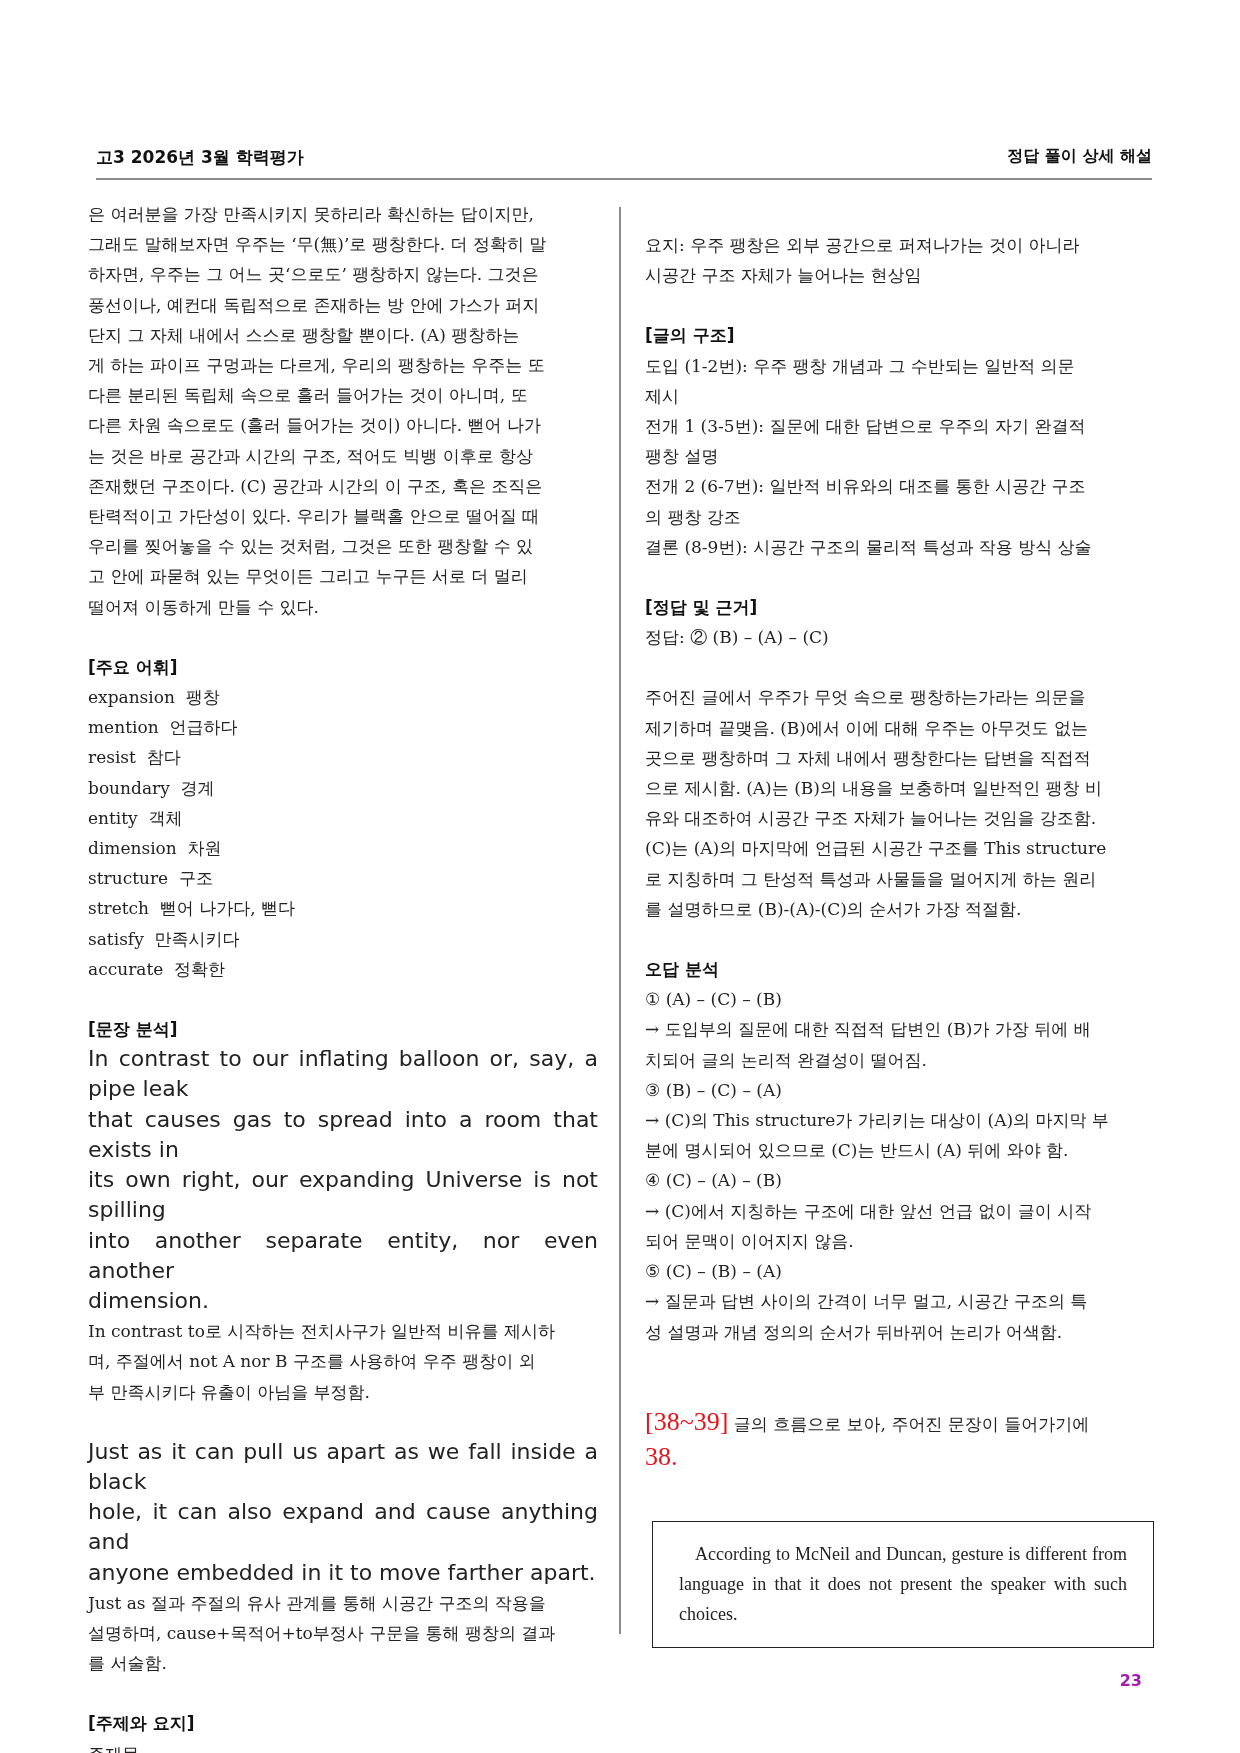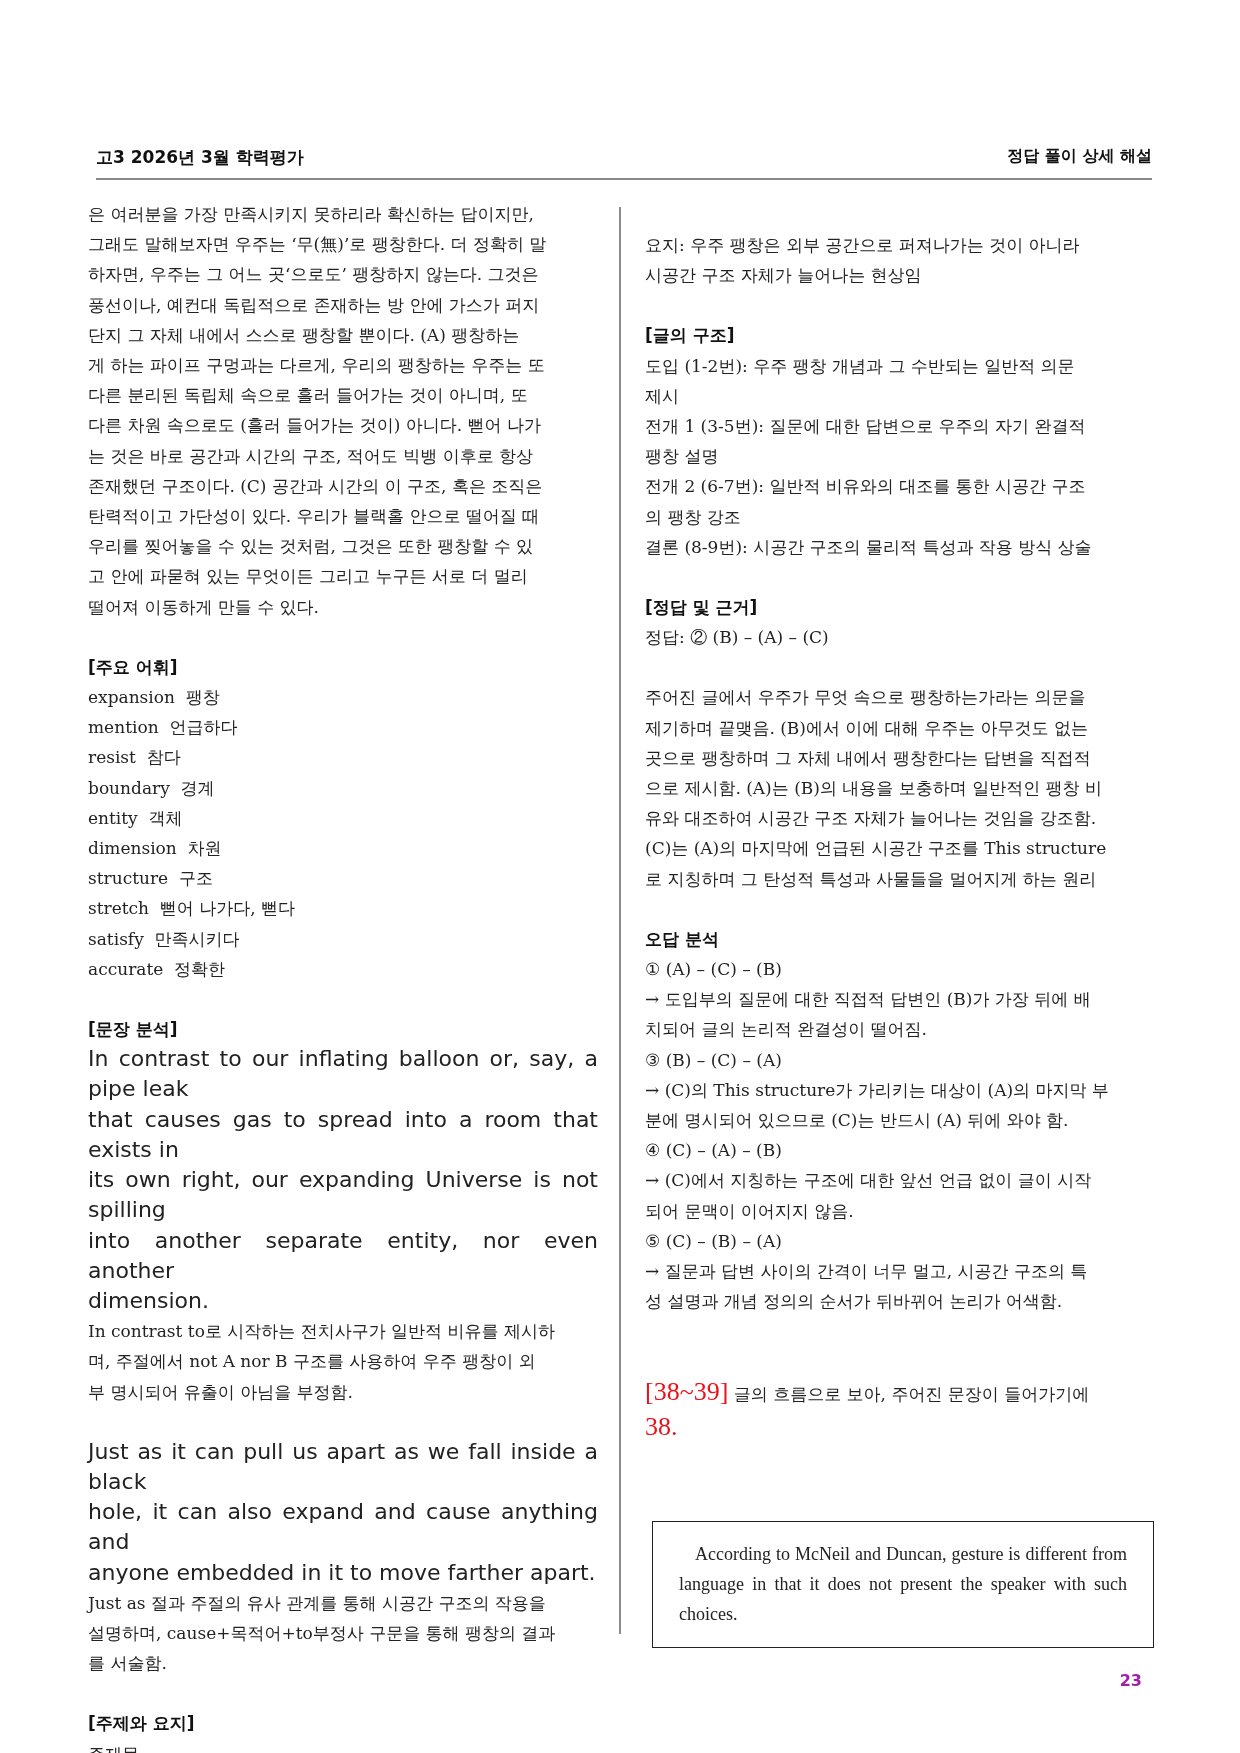--- a/index.html
+++ b/index.html
@@ -94,21 +94,21 @@
       <div class="sans">
         <span class="line">In contrast to our inflating balloon or, say, a pipe leak</span>
         <span class="line">that causes gas to spread into a room that exists in</span>
         <span class="line">its own right, our expanding Universe is not spilling</span>
         <span class="line">into another separate entity, nor even another</span>
         <span class="line">dimension.</span>
       </div>
       <div class="txt">
         <span class="line">In contrast to로 시작하는 전치사구가 일반적 비유를 제시하</span>
         <span class="line">며, 주절에서 not A nor B 구조를 사용하여 우주 팽창이 외</span>
-        <span class="line">부 명시되어 유출이 아님을 부정함.</span>
+        <span class="line">부 만족시키다 유출이 아님을 부정함.</span>
       </div>
       <div class="gap"></div>
       <div class="sans">
         <span class="line">Just as it can pull us apart as we fall inside a black</span>
         <span class="line">hole, it can also expand and cause anything and</span>
         <span class="line">anyone embedded in it to move farther apart.</span>
       </div>
       <div class="txt">
         <span class="line">Just as 절과 주절의 유사 관계를 통해 시공간 구조의 작용을</span>
         <span class="line">설명하며, cause+목적어+to부정사 구문을 통해 팽창의 결과</span>
@@ -154,20 +154,21 @@
       <p class="txt">정답: ② (B) – (A) – (C)</p>
       <div class="gap"></div>
       <div class="txt">
         <span class="line">주어진 글에서 우주가 무엇 속으로 팽창하는가라는 의문을</span>
         <span class="line">제기하며 끝맺음. (B)에서 이에 대해 우주는 아무것도 없는</span>
         <span class="line">곳으로 팽창하며 그 자체 내에서 팽창한다는 답변을 직접적</span>
         <span class="line">으로 제시함. (A)는 (B)의 내용을 보충하며 일반적인 팽창 비</span>
         <span class="line">유와 대조하여 시공간 구조 자체가 늘어나는 것임을 강조함.</span>
         <span class="line">(C)는 (A)의 마지막에 언급된 시공간 구조를 This structure</span>
         <span class="line">로 지칭하며 그 탄성적 특성과 사물들을 멀어지게 하는 원리</span>
+        <span class="line">를 설명하므로 (B)-(A)-(C)의 순서가 가장 적절함.</span>
       </div>
     </div>
 
     <div class="gap"></div>
 
     <div>
       <p class="head">오답 분석</p>
       <div class="txt">
         <span class="line">① (A) – (C) – (B)</span>
         <span class="line">→ 도입부의 질문에 대한 직접적 답변인 (B)가 가장 뒤에 배</span>

